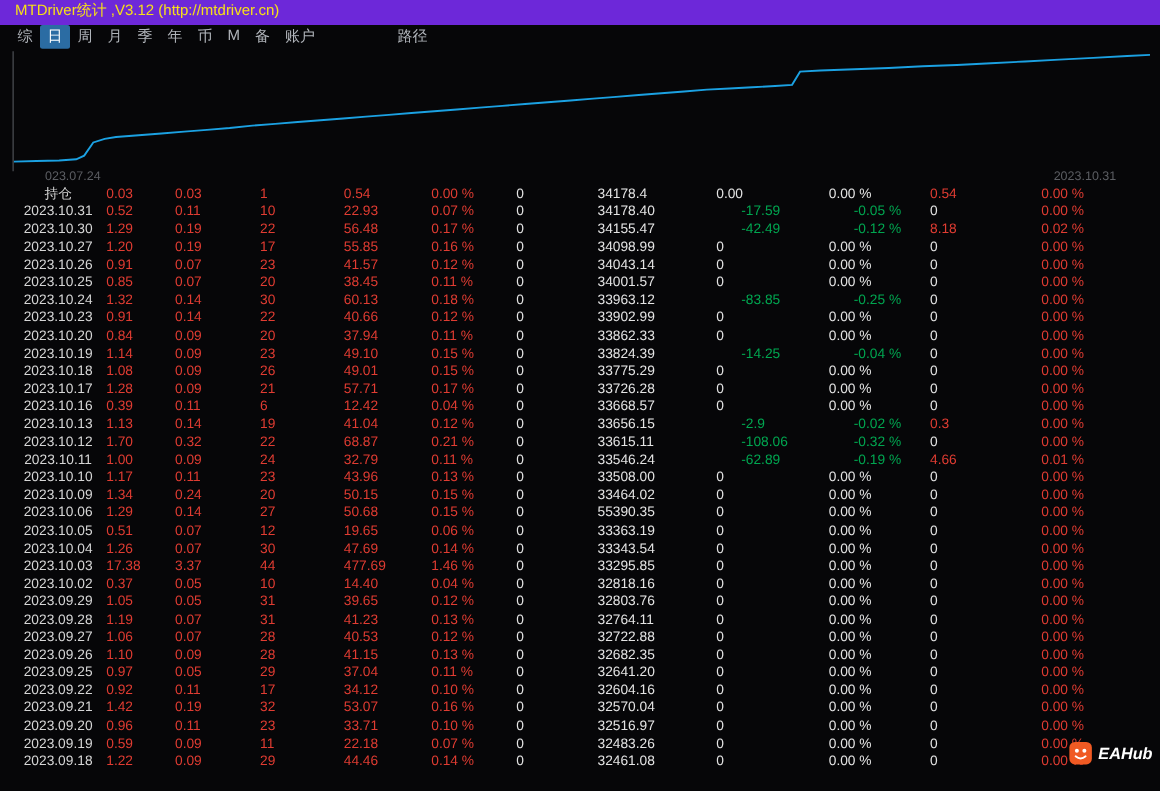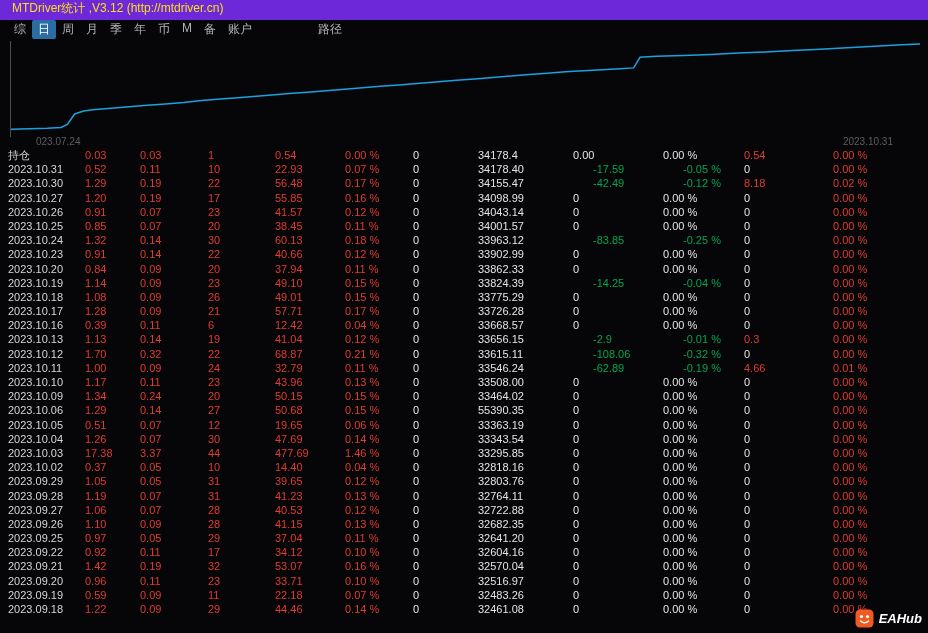--- a/index.html
+++ b/index.html
@@ -47,28 +47,28 @@
   .thead, .trow {
     display: grid;
     grid-template-columns: 77px 55px 68px 67px 70px 68px 65px 95px 90px 81px 89px 1fr;
     padding-left: 8px;
   }
   .thead { height: 16px; line-height: 16px; margin-top: 3px; color: #f0f0f0; }
   .trow { height: 14.2px; line-height: 14.2px; }
   .cell { white-space: nowrap; overflow: hidden; }
 
   .c-header { color: #f0f0f0; }
-  .c-date  { color: #d6d6d6; }
+  .c-date  { color: #d6d6d6; text-align: center; }
   .c-red   { color: #e03c32; }
   .c-green { color: #00a650; margin-left: 20px; }
   .c-white { color: #e4e4e4; }
 
   .eahub {
     position: absolute;
-    right: 6px; bottom: 5px;
+    right: 6px; bottom: 21px;
     display: flex; align-items: center; gap: 5px;
     z-index: 5;
     text-align: center;
   }
   .eahub-text { color: #ffffff; font-size: 13px; font-weight: bold; font-style: italic; }
 </style>
 </head>
 <body>
 
 <div class="titlebar">
@@ -286,21 +286,21 @@
       <div class="trow">
         <span class="cell c-date">2023.10.13</span>
         <span class="cell c-red">1.13</span>
         <span class="cell c-red">0.14</span>
         <span class="cell c-red">19</span>
         <span class="cell c-red">41.04</span>
         <span class="cell c-red">0.12 %</span>
         <span class="cell c-white">0</span>
         <span class="cell c-white">33656.15</span>
         <span class="cell c-green">-2.9</span>
-        <span class="cell c-green">-0.01 %</span>
+        <span class="cell c-green">-0.02 %</span>
         <span class="cell c-red">0.3</span>
         <span class="cell c-red">0.00 %</span>
       </div>
       <div class="trow">
         <span class="cell c-date">2023.10.12</span>
         <span class="cell c-red">1.70</span>
         <span class="cell c-red">0.32</span>
         <span class="cell c-red">22</span>
         <span class="cell c-red">68.87</span>
         <span class="cell c-red">0.21 %</span>

